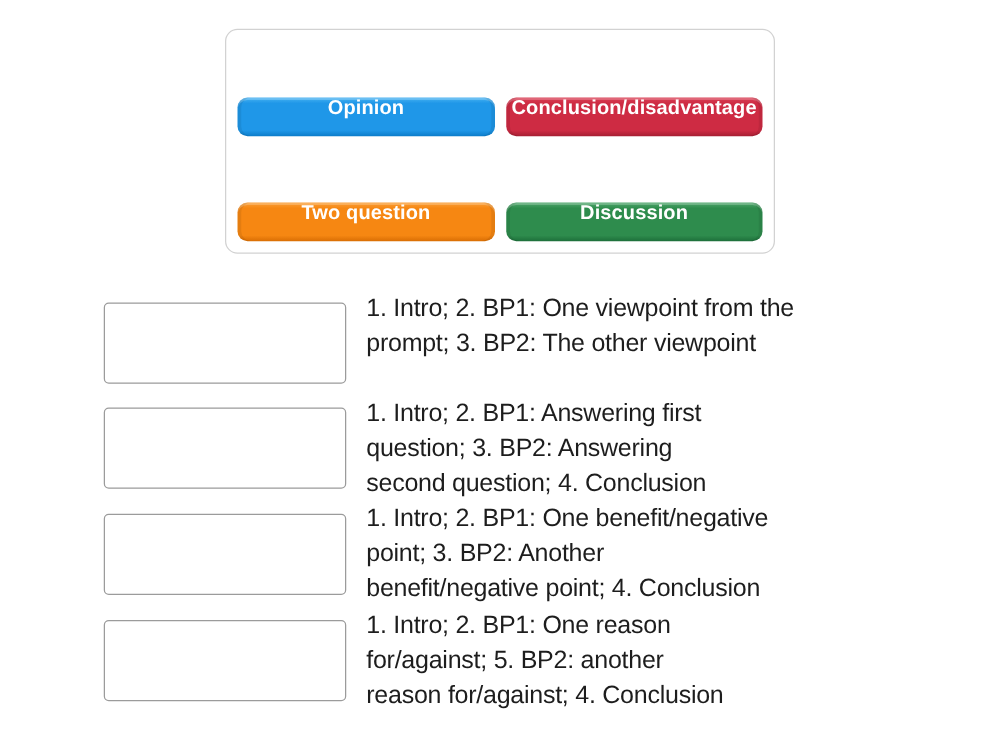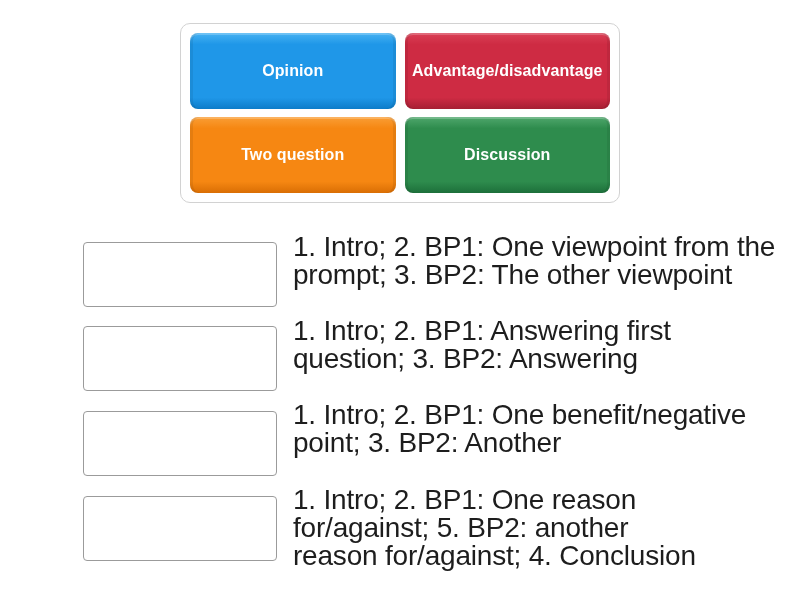--- a/index.html
+++ b/index.html
@@ -27,33 +27,33 @@
     display: grid;
     grid-template-columns: 1fr 1fr;
     grid-template-rows: 1fr 1fr;
     gap: 8px 9px;
     padding: 9px;
   }
 
   .tile {
     border-radius: 8px;
     display: flex;
-    align-items: center;
     justify-content: center;
     color: #ffffff;
     font-size: 16px;
     font-weight: bold;
     text-align: center;
     cursor: pointer;
     box-shadow:
       inset 3px 0 0 rgba(0,0,0,0.07),
       inset -3px 0 0 rgba(0,0,0,0.07),
       inset 0 2px 0 rgba(255,255,255,0.22);
     letter-spacing: 0.1px;
     user-select: none;
+    margin-top: 45px;
   }
   .tile .tile-label { padding: 0 4px; }
 
   
   .answer-slot {
     position: absolute;
     left: 83px;
     width: 194px;
     height: 65px;
     background: #ffffff;
@@ -66,39 +66,39 @@
   .answer-slot.slot-3 { top: 411px; }
   .answer-slot.slot-4 { top: 496px; }
 
   
   .match-texts {
     position: absolute;
     left: 293px;
     top: 233px;
     width: 470px;
     color: #1d1d1d;
-    font-size: 28px;
+    font-size: 20px;
     line-height: 28px;
     letter-spacing: -0.2px;
   }
   .match-item { height: 84px; }
   .match-item.item-3, .match-item.item-4 { height: 85px; }
   .text-line { white-space: nowrap; }
 </style>
 </head>
 <body>
 
 <div class="canvas">
 
   <div class="tile-board">
     <div class="tile" style="background: linear-gradient(rgb(71, 178, 242) 0%, rgb(31, 151, 232) 15%, rgb(31, 151, 232) 85%, rgb(12, 124, 201) 100%);">
       <span class="tile-label">Opinion</span>
     </div>
     <div class="tile" style="background: linear-gradient(rgb(218, 64, 86) 0%, rgb(206, 43, 67) 15%, rgb(206, 43, 67) 85%, rgb(166, 31, 51) 100%);">
-      <span class="tile-label">Advantage/disadvantage</span>
+      <span class="tile-label">Conclusion/disadvantage</span>
     </div>
     <div class="tile" style="background: linear-gradient(rgb(250, 158, 53) 0%, rgb(246, 135, 18) 15%, rgb(246, 135, 18) 85%, rgb(217, 110, 4) 100%);">
       <span class="tile-label">Two question</span>
     </div>
     <div class="tile" style="background: linear-gradient(rgb(79, 167, 108) 0%, rgb(46, 140, 77) 15%, rgb(46, 140, 77) 85%, rgb(29, 111, 58) 100%);">
       <span class="tile-label">Discussion</span>
     </div>
   </div>
 
   <div class="answer-slot slot-1"></div>
@@ -107,24 +107,26 @@
   <div class="answer-slot slot-4"></div>
 
   <div class="match-texts">
     <div class="match-item item-1">
       <div class="text-line">1. Intro; 2. BP1: One viewpoint from the</div>
       <div class="text-line">prompt; 3. BP2: The other viewpoint</div>
     </div>
     <div class="match-item item-2">
       <div class="text-line">1. Intro; 2. BP1: Answering first</div>
       <div class="text-line">question; 3. BP2: Answering</div>
+      <div class="text-line">second question; 4. Conclusion</div>
     </div>
     <div class="match-item item-3">
       <div class="text-line">1. Intro; 2. BP1: One benefit/negative</div>
       <div class="text-line">point; 3. BP2: Another</div>
+      <div class="text-line">benefit/negative point; 4. Conclusion</div>
     </div>
     <div class="match-item item-4">
       <div class="text-line">1. Intro; 2. BP1: One reason</div>
       <div class="text-line">for/against; 5. BP2: another</div>
       <div class="text-line">reason for/against; 4. Conclusion</div>
     </div>
   </div>
 
 </div>
 

